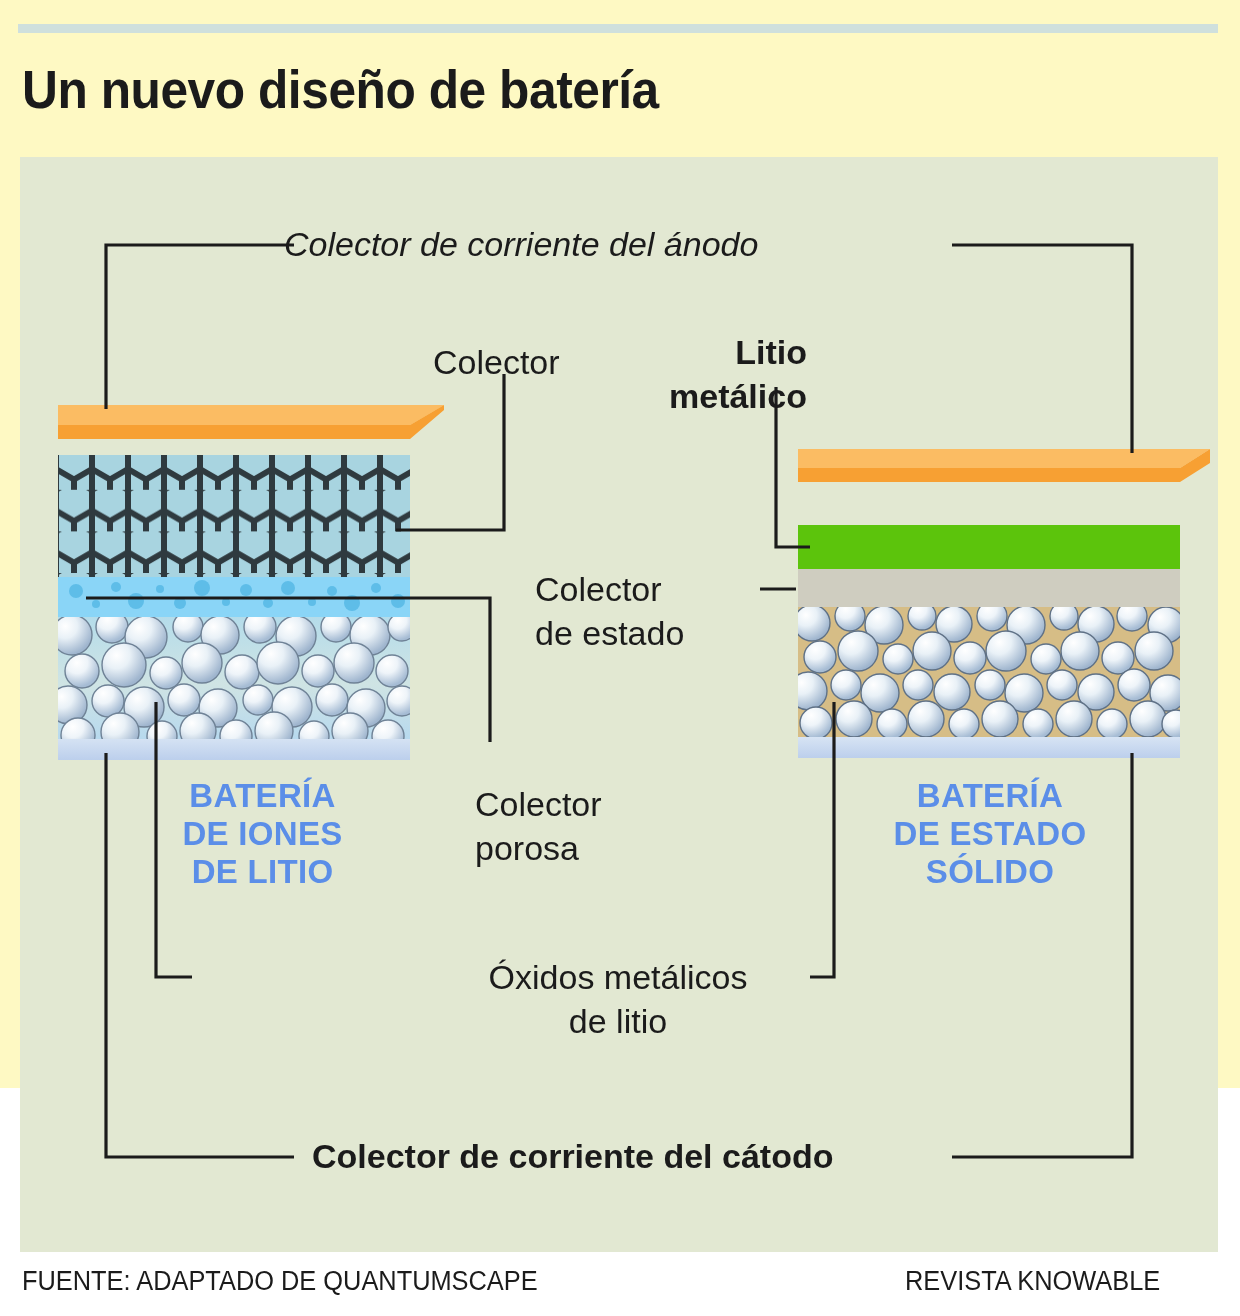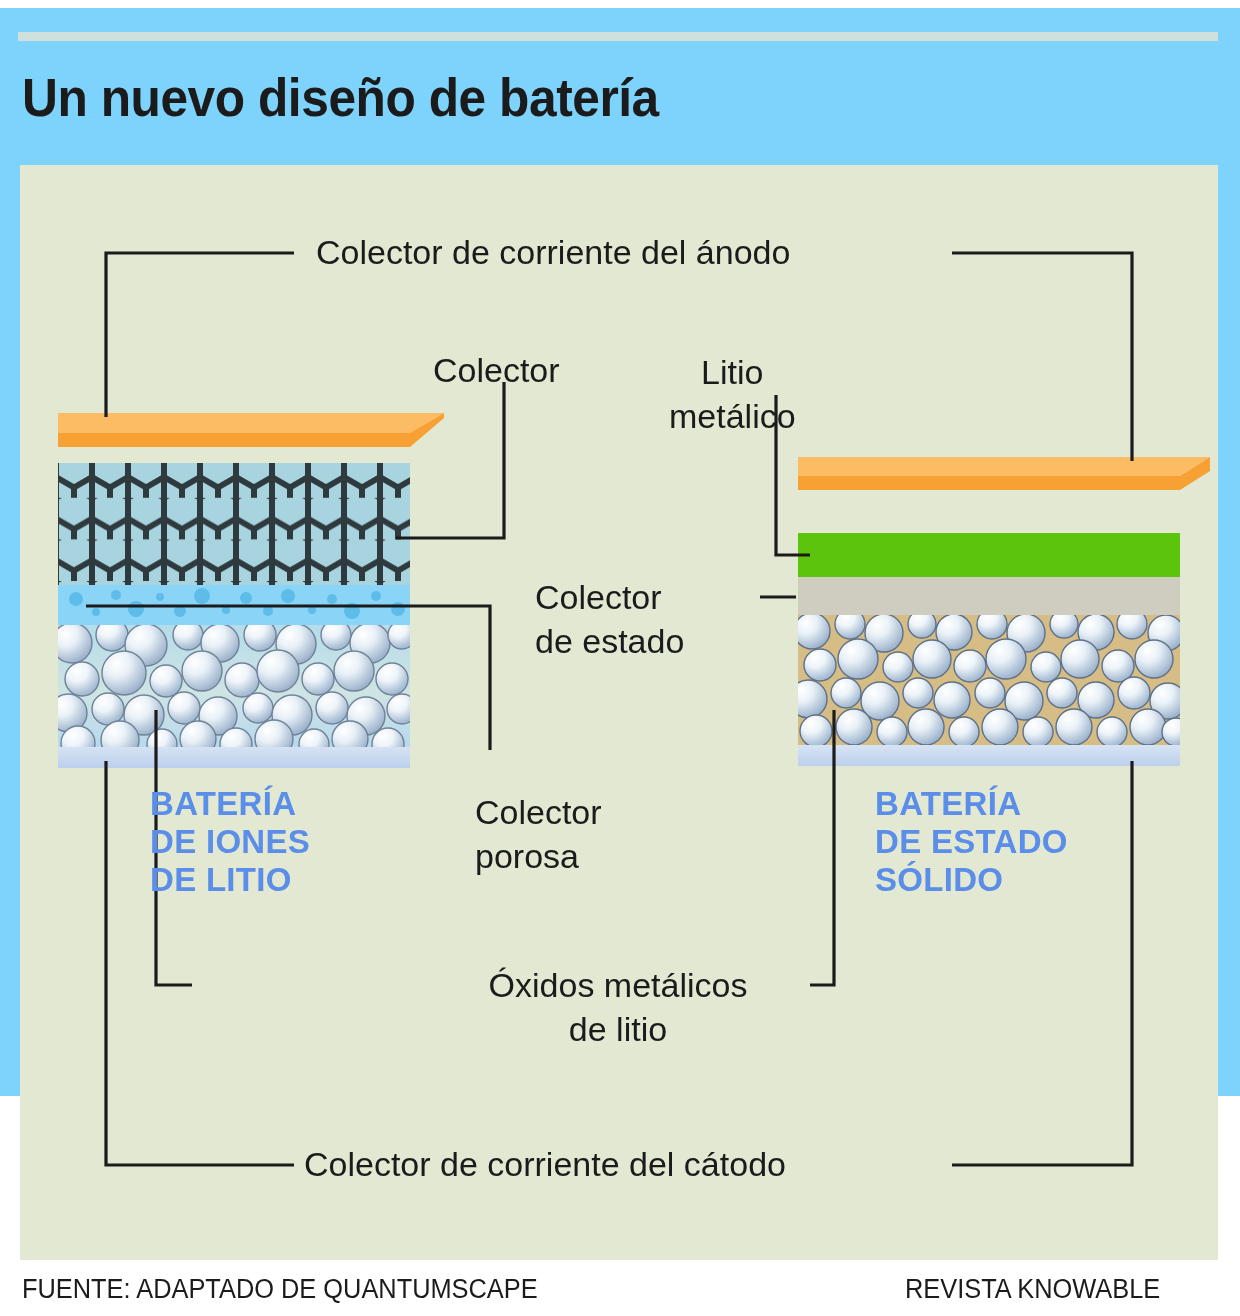--- a/index.html
+++ b/index.html
@@ -2,21 +2,21 @@
 <html><head>
 <meta charset="utf-8">
 <style>
   * { box-sizing: border-box; margin: 0; padding: 0; }
   html, body {
     width: 1240px; height: 1316px;
     background: #ffffff;
     font-family: "Liberation Sans", sans-serif;
     overflow: hidden;
   }
-  #root { position: relative; width: 1240px; height: 1088px; background: #7dd3fc; margin-top: 8px; }
+  #root { position: relative; width: 1240px; height: 1088px; background: #fef9c3; }
 
   
   .top-rule {
     position: absolute; left: 18px; top: 24px;
     width: 1200px; height: 9px; background: #cfe0dd;
   }
 
   
   .title {
     position: absolute; left: 22px; top: 58px;
@@ -39,21 +39,21 @@
     position: absolute; color: #1b1b1b;
     font-family: "Liberation Sans", sans-serif;
     font-size: 34px; line-height: 44px;
     white-space: pre-line; text-align: center;
   }
   .lbl-nowrap { white-space: nowrap; }
 
   .batlbl {
     position: absolute; color: #5b8ee8;
     font-weight: bold; font-size: 33px; line-height: 38px;
-    text-align: left; white-space: pre-line;
+    text-align: center; white-space: pre-line;
     letter-spacing: 0.3px;
   }
 
   
   .footer {
     position: absolute; top: 1266px;
     font-size: 27px; color: #1b1b1b;
     font-family: "Liberation Sans Narrow", "Liberation Sans", sans-serif;
     white-space: nowrap;
     transform: scaleX(0.94); transform-origin: left top;
@@ -287,37 +287,37 @@
 
         <path d="M136,545 L136,820 L172,820"></path>
 
         <path d="M814,545 L814,820 L790,820"></path>
 
         <path d="M86,596 L86,1000 L274,1000"></path>
         <path d="M1112,596 L1112,1000 L932,1000"></path>
       </g>
     </svg>
 
-    <div class="lbl lbl-nowrap" style="left:296px; top:65px;">Colector de corriente del ánodo</div>
+    <div class="lbl lbl-nowrap" style="left:264px; top:65px;font-style:italic;">Colector de corriente del ánodo</div>
 
     <div class="lbl lbl-nowrap" style="left:413px; top:183px;">Colector</div>
 
-    <div class="lbl" style="left:649px; top:185px; text-align:center;">Litio
+    <div class="lbl" style="left:649px; top:173px; text-align:right;font-weight:bold;">Litio
 metálico</div>
 
     <div class="lbl" style="left:515px; top:410px; text-align:left;">Colector
 de estado</div>
 
     <div class="lbl" style="left:455px; top:625px; text-align:left;">Colector
 porosa</div>
 
     <div class="lbl" style="left:428px; top:798px; text-align:center; width:340px;">Óxidos metálicos
 de litio</div>
 
-    <div class="lbl lbl-nowrap" style="left:284px; top:977px;">Colector de corriente del cátodo</div>
+    <div class="lbl lbl-nowrap" style="left:292px; top:977px;font-weight:bold;">Colector de corriente del cátodo</div>
 
     <div class="batlbl" style="left:130px; top:620px; width:225px;">BATERÍA
 DE IONES
 DE LITIO</div>
 
     <div class="batlbl" style="left:855px; top:620px; width:230px;">BATERÍA
 DE ESTADO
 SÓLIDO</div>
   </div>
 

